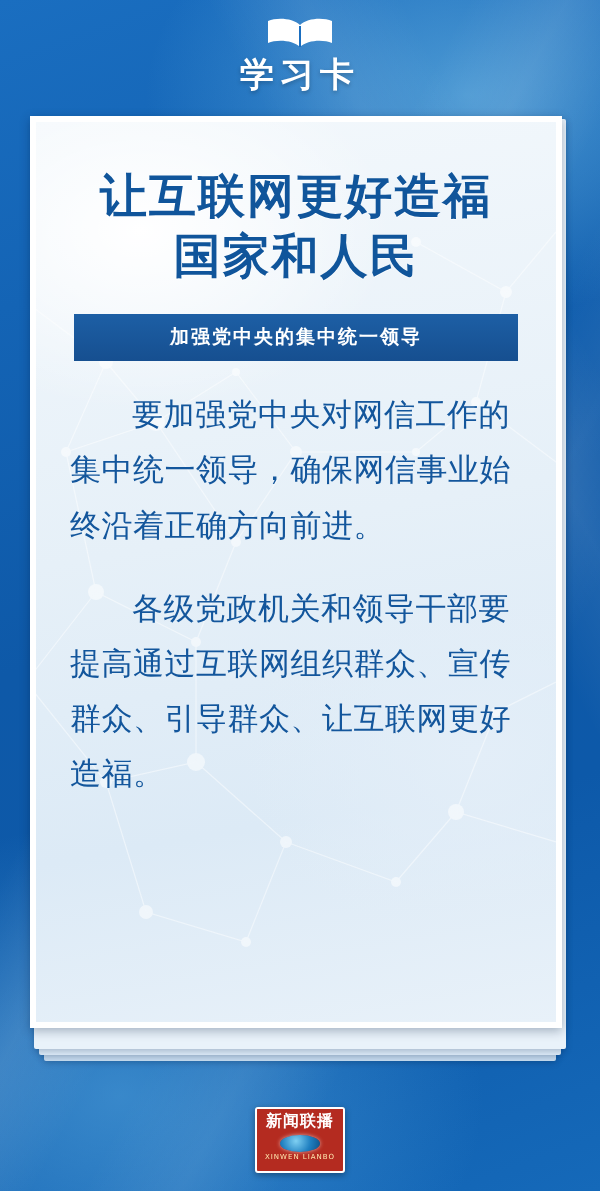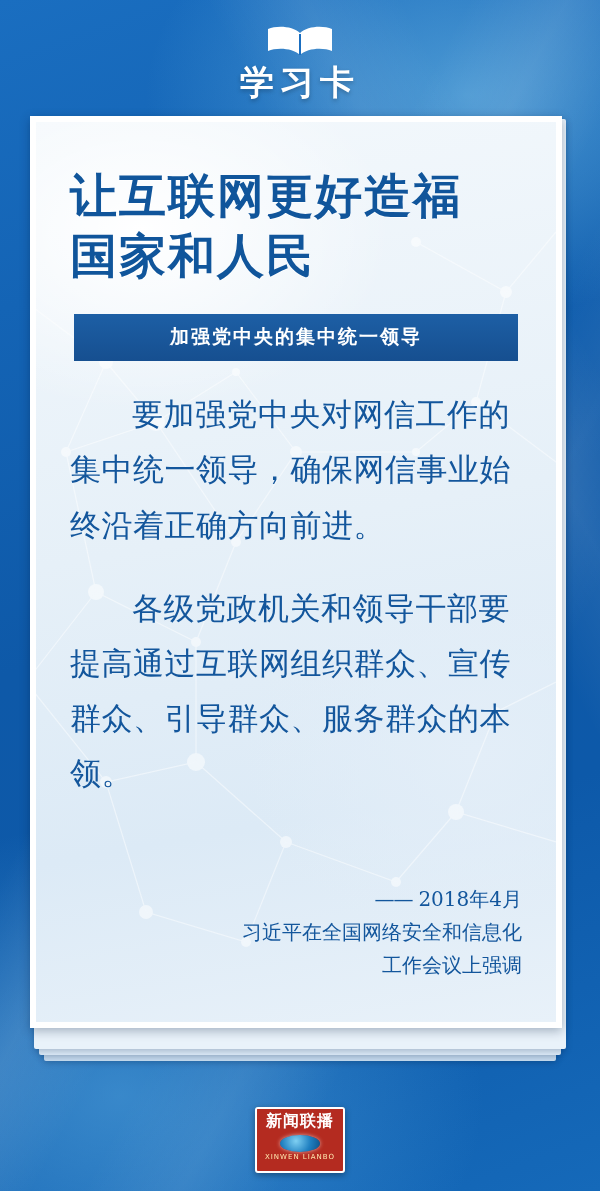--- a/index.html
+++ b/index.html
@@ -32,21 +32,21 @@
   }
 
   
   .header {
     position: relative;
     height: 112px;
     display: flex;
     flex-direction: column;
     align-items: center;
     justify-content: flex-start;
-    padding-top: 24px;
+    padding-top: 16px;
     box-sizing: border-box;
   }
   .book-icon svg { display: block; }
   .header-title {
     margin-top: 2px;
     color: #ffffff;
     font-size: 34px;
     font-weight: bold;
     letter-spacing: 6px;
     text-shadow: 0 2px 4px rgba(0,0,0,0.25);
@@ -98,20 +98,21 @@
   .content {
     position: relative;
     z-index: 3;
     padding: 44px 34px 0 34px;
     box-sizing: border-box;
     height: 100%;
   }
 
   .main-title {
     color: #10559b;
+    text-align: center;
     font-size: 47px;
     font-weight: bold;
     line-height: 1.28;
     letter-spacing: 2px;
     font-family: "DejaVu Serif", "Liberation Serif", serif;
     text-shadow: 0 1px 0 rgba(255,255,255,0.7);
   }
 
   .subtitle-bar {
     margin: 28px 4px 0 4px;
@@ -261,29 +262,22 @@
 
         <div class="content">
           <div class="main-title">
             <div>让互联网更好造福</div>
             <div>国家和人民</div>
           </div>
 
           <div class="subtitle-bar">加强党中央的集中统一领导</div>
 
           <div class="para">要加强党中央对网信工作的集中统一领导，确保网信事业始终沿着正确方向前进。</div>
-          <div class="para">各级党政机关和领导干部要提高通过互联网组织群众、宣传群众、引导群众、服务群众的本领。</div>
-
-          <div class="attribution">
-            <div class="attr-date">
-              <span class="dash">——</span><span>2018年4月</span>
-            </div>
-            <div>习近平在全国网络安全和信息化</div>
-            <div>工作会议上强调</div>
-          </div>
+          <div class="para">各级党政机关和领导干部要提高通过互联网组织群众、宣传群众、引导群众、让互联网更好造福。</div>
+
         </div>
       </div>
     </div>
   </div>
 
   <div class="footer">
     <div class="logo">
       <div class="logo-top">新闻联播</div>
       <div class="logo-globe"></div>
       <div class="logo-bottom">XINWEN LIANBO</div>

